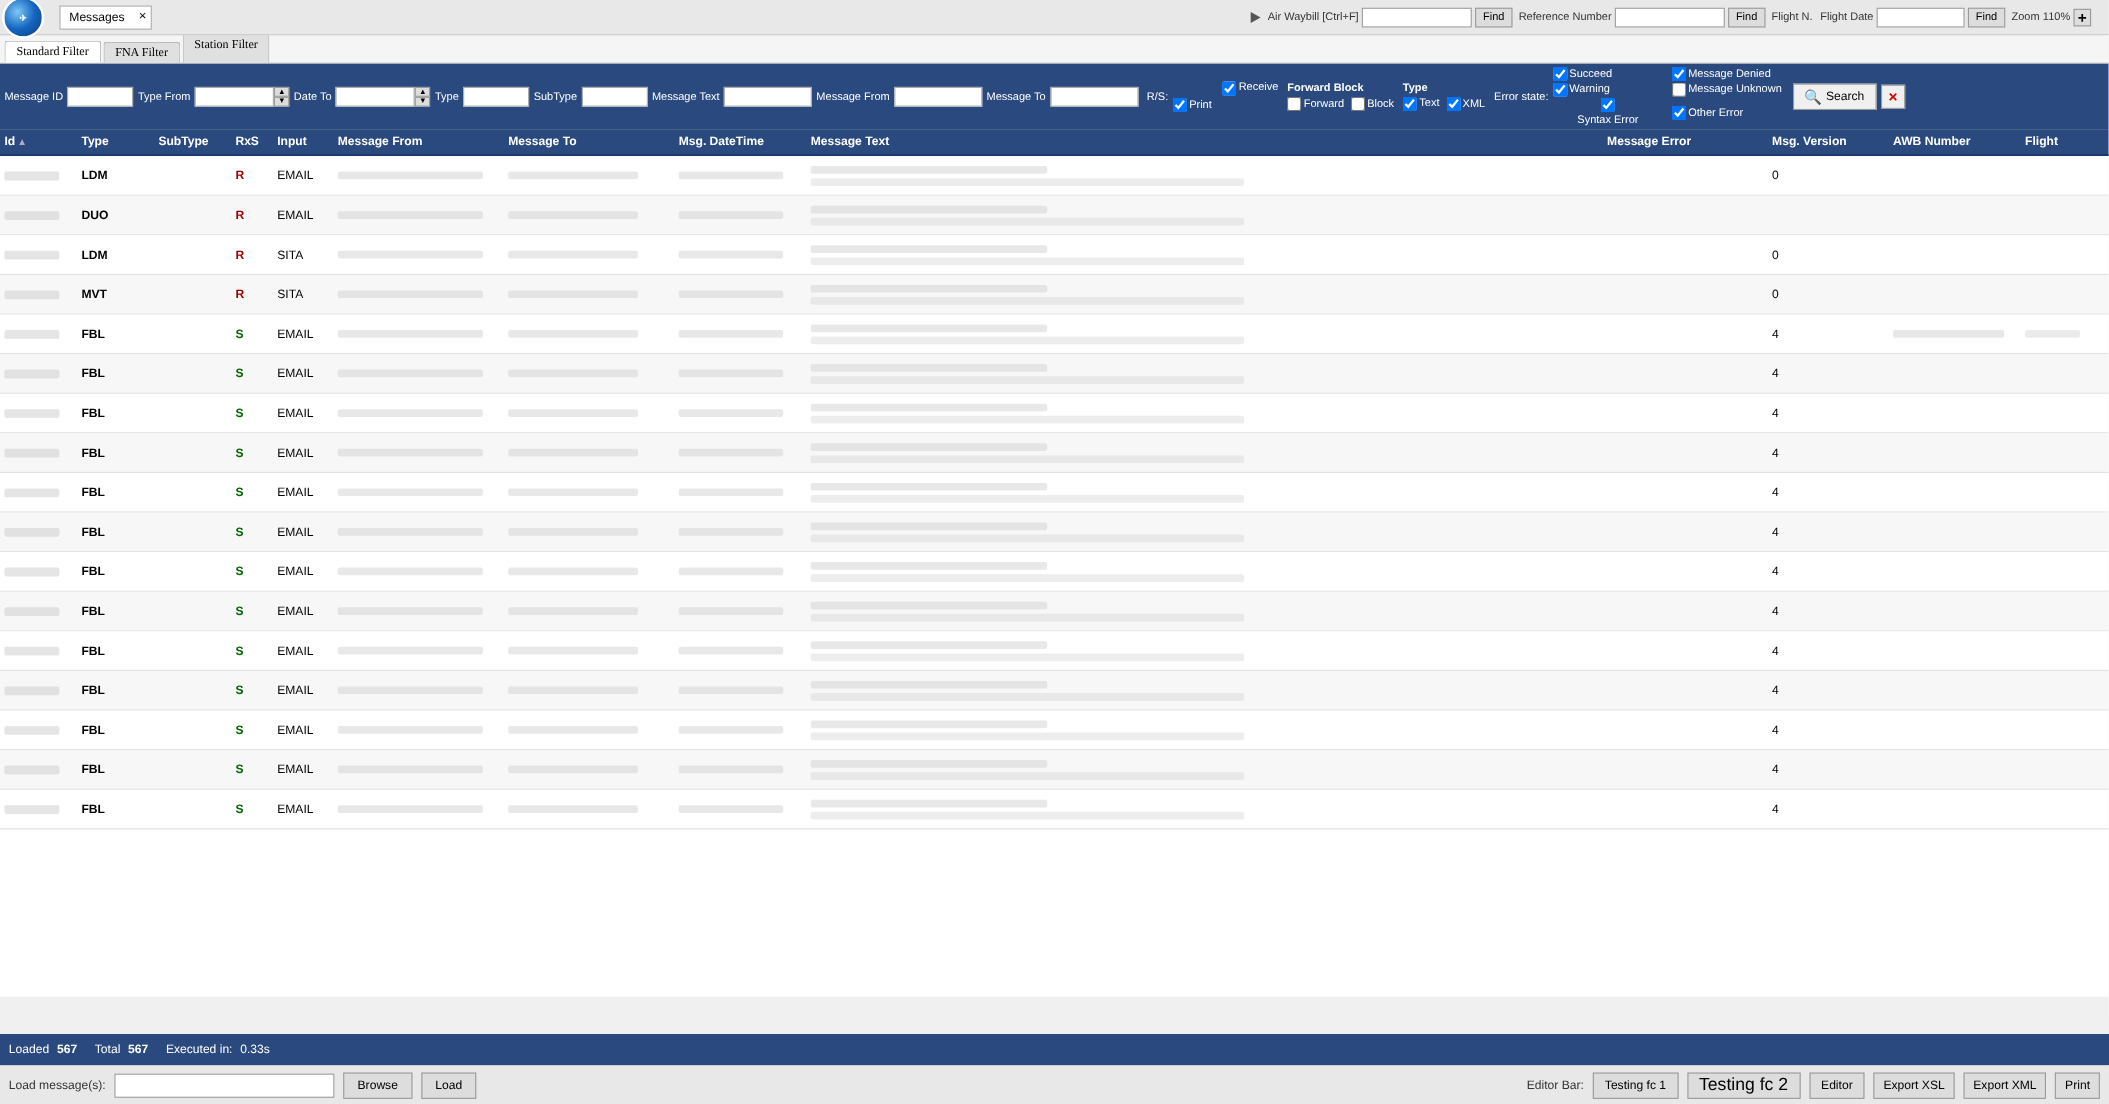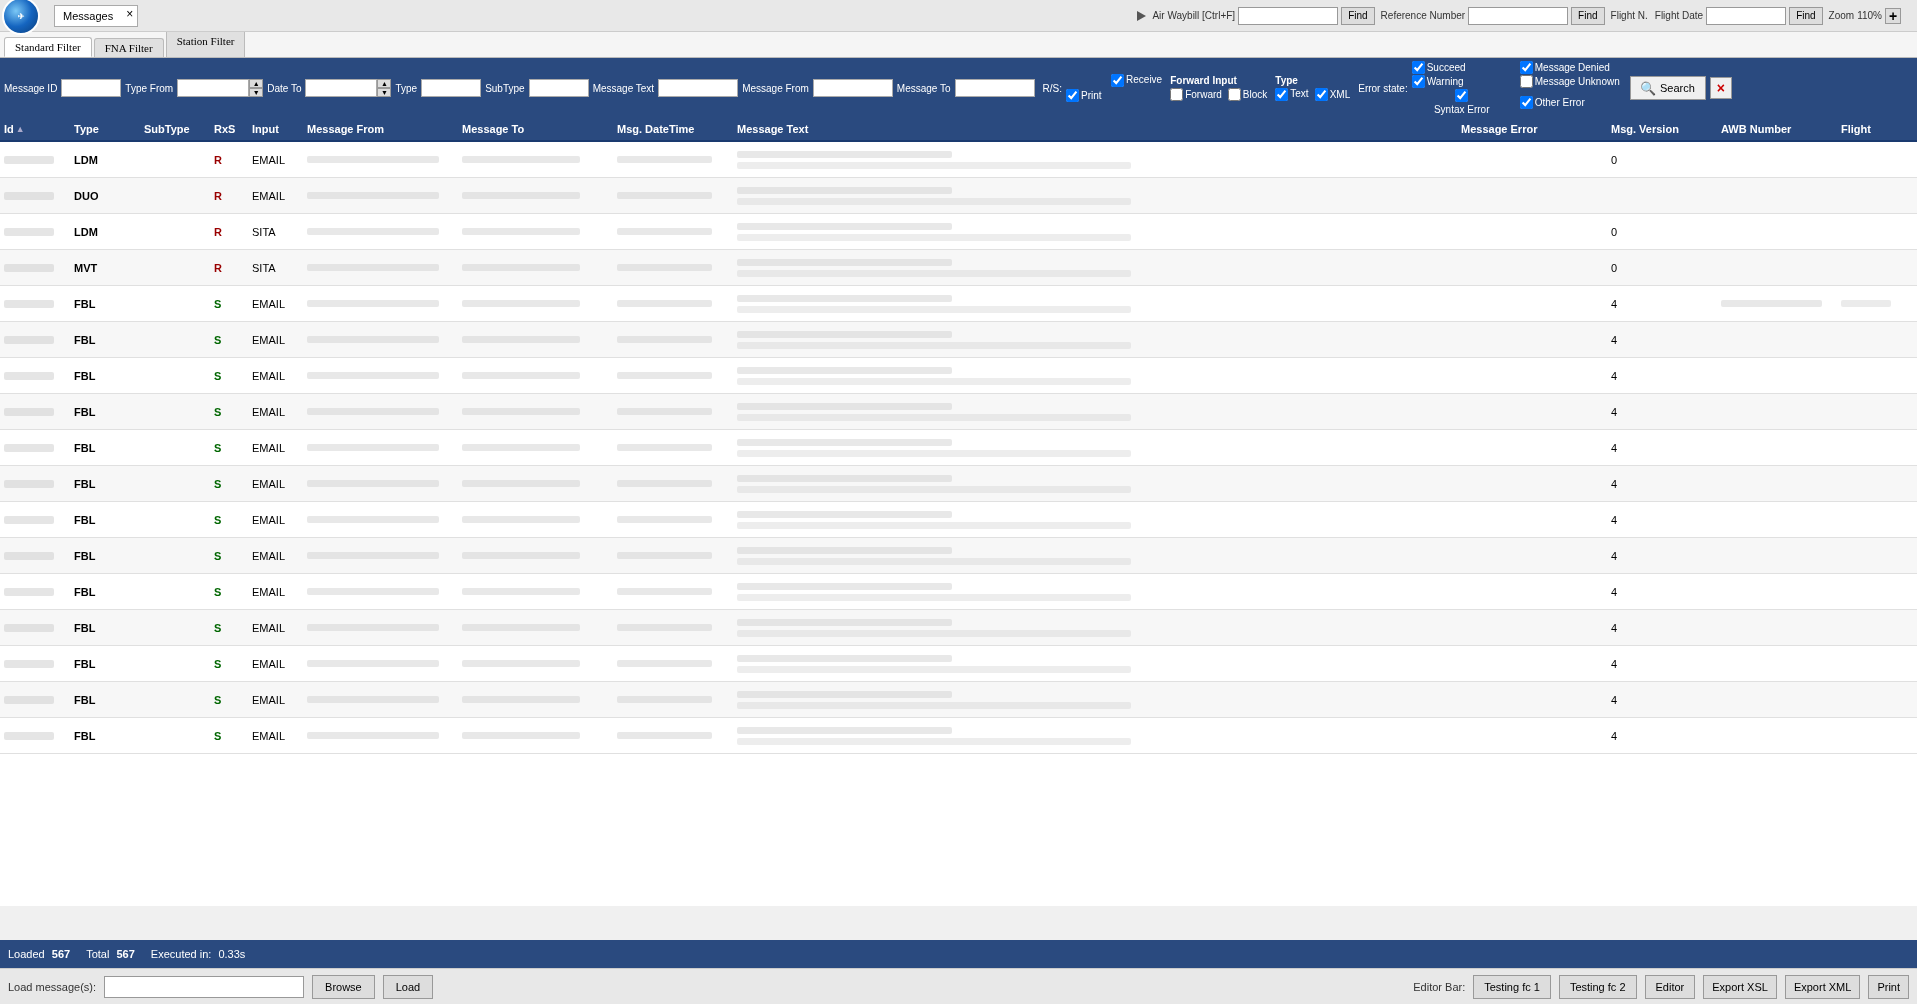--- a/index.html
+++ b/index.html
@@ -240,21 +240,21 @@
       <input type="checkbox" checked="" style="">
       <span>Receive</span>
     </label>
     <label style="color:white;font-size:10px;display:flex;align-items:center;gap:2px;">
       <input type="checkbox" checked="" style="">
       <span>Print</span>
     </label>
   </div>
 
   <div style="display:flex;flex-direction:column;gap:2px;margin-left:4px;">
-    <span style="color:white;font-size:10px;font-weight:bold;">Forward Input</span>
+    <span style="color:white;font-size:10px;font-weight:bold;">Forward Block</span>
     <div style="display:flex;gap:6px;">
       <label style="color:white;font-size:10px;display:flex;align-items:center;gap:2px;">
         <input type="checkbox" style="">
         <span>Forward</span>
       </label>
       <label style="color:white;font-size:10px;display:flex;align-items:center;gap:2px;">
         <input type="checkbox" style="">
         <span>Block</span>
       </label>
     </div>
@@ -794,18 +794,18 @@
 </div>
 
 <div id="bottom-bar" style="background:#e8e8e8;height:36px;display:flex;align-items:center;padding:0 8px;gap:8px;position:fixed;bottom:0;left:0;width:100%;border-top:1px solid #ccc;">
   <span style="font-size:11px;color:#333;white-space:nowrap;">Load message(s):</span>
   <input type="text" style="width: 200px; height: 22px; border: 1px solid rgb(153, 153, 153); font-size: 11px; padding: 0px 4px;">
   <button style="height:24px;padding:0 12px;background:#ddd;border:1px solid #999;font-size:11px;cursor:pointer;">Browse</button>
   <button style="height:24px;padding:0 12px;background:#ddd;border:1px solid #999;font-size:11px;cursor:pointer;">Load</button>
 
   <span style="font-size:11px;color:#333;margin-left:auto;">Editor Bar:</span>
   <button style="height:24px;padding:0 10px;background:#ddd;border:1px solid #999;font-size:11px;cursor:pointer;">Testing fc 1</button>
-  <button style="height:24px;padding:0 10px;background:#ddd;border:1px solid #999;font-size:11px;cursor:pointer;">Testing fc 2</button>
+  <button style="height:24px;padding:0 10px;background:#ddd;border:1px solid #999;font-size:16px;cursor:pointer;">Testing fc 2</button>
   <button style="height:24px;padding:0 10px;background:#ddd;border:1px solid #999;font-size:11px;cursor:pointer;">Editor</button>
   <button style="height:24px;padding:0 8px;background:#ddd;border:1px solid #999;font-size:11px;cursor:pointer;">Export XSL</button>
   <button style="height:24px;padding:0 8px;background:#ddd;border:1px solid #999;font-size:11px;cursor:pointer;">Export XML</button>
   <button style="height:24px;padding:0 8px;background:#ddd;border:1px solid #999;font-size:11px;cursor:pointer;">Print</button>
 </div>
 
 </body></html>

